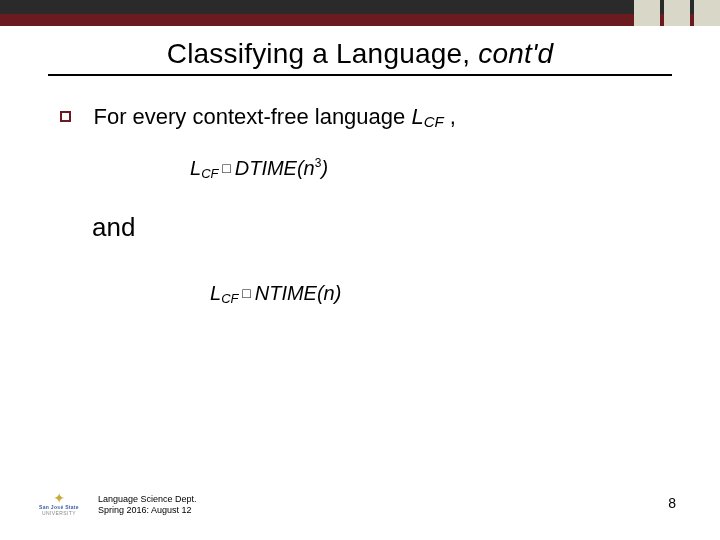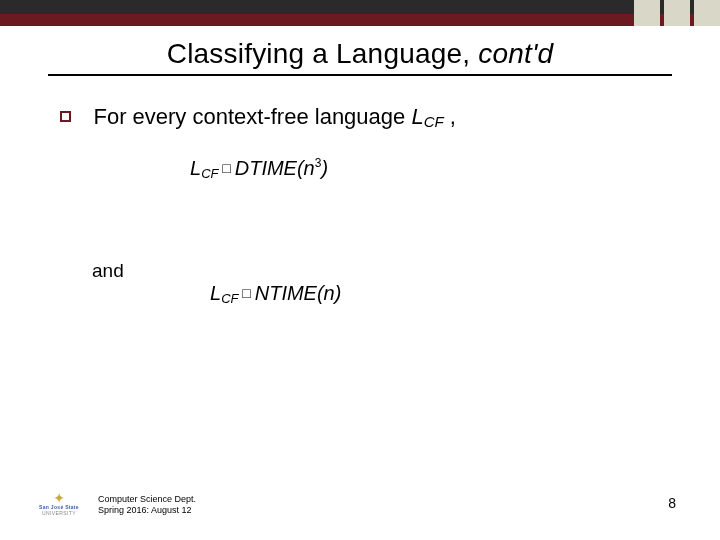--- a/index.html
+++ b/index.html
@@ -90,22 +90,21 @@
     font-style: italic;
   }
   .formula1 .sub { font-size: 13px; vertical-align: -3px; }
   .formula1 .box1 { font-style: normal; font-size: 14px; vertical-align: 2px; }
   .formula1 .dtime { font-style: italic; }
   .formula1 sup { font-size: 12px; font-style: normal; }
   .and-text {
     position: absolute;
     top: 212px;
     left: 92px;
-    font-size: 19px;
-    margin-top: 48px;
+    font-size: 26px;
   }
   .formula2 {
     position: absolute;
     top: 250px;
     left: 210px;
     font-size: 20px;
     font-style: italic;
     margin-top: 32px;
   }
   .formula2 .sub { font-size: 13px; vertical-align: -3px; }
@@ -200,19 +199,19 @@
   <span>L</span><span class="sub">CF</span><span class="box1"> □ </span><span>NTIME</span><span>(</span><span>n</span><span>)</span>
 </div>
 
 <div class="footer">
   <div class="logo">
     <div class="logo-star">✦</div>
     <div class="logo-text1">San José State</div>
     <div class="logo-text2">UNIVERSITY</div>
   </div>
   <div class="foot-left">
-    <div>Computer Science Dept.</div>
+    <div>Language Science Dept.</div>
     <div>Spring 2016: August 12</div>
   </div>
   <div class="foot-center">
   </div>
   <div class="page-num">8</div>
 </div>
 
 </body></html>

